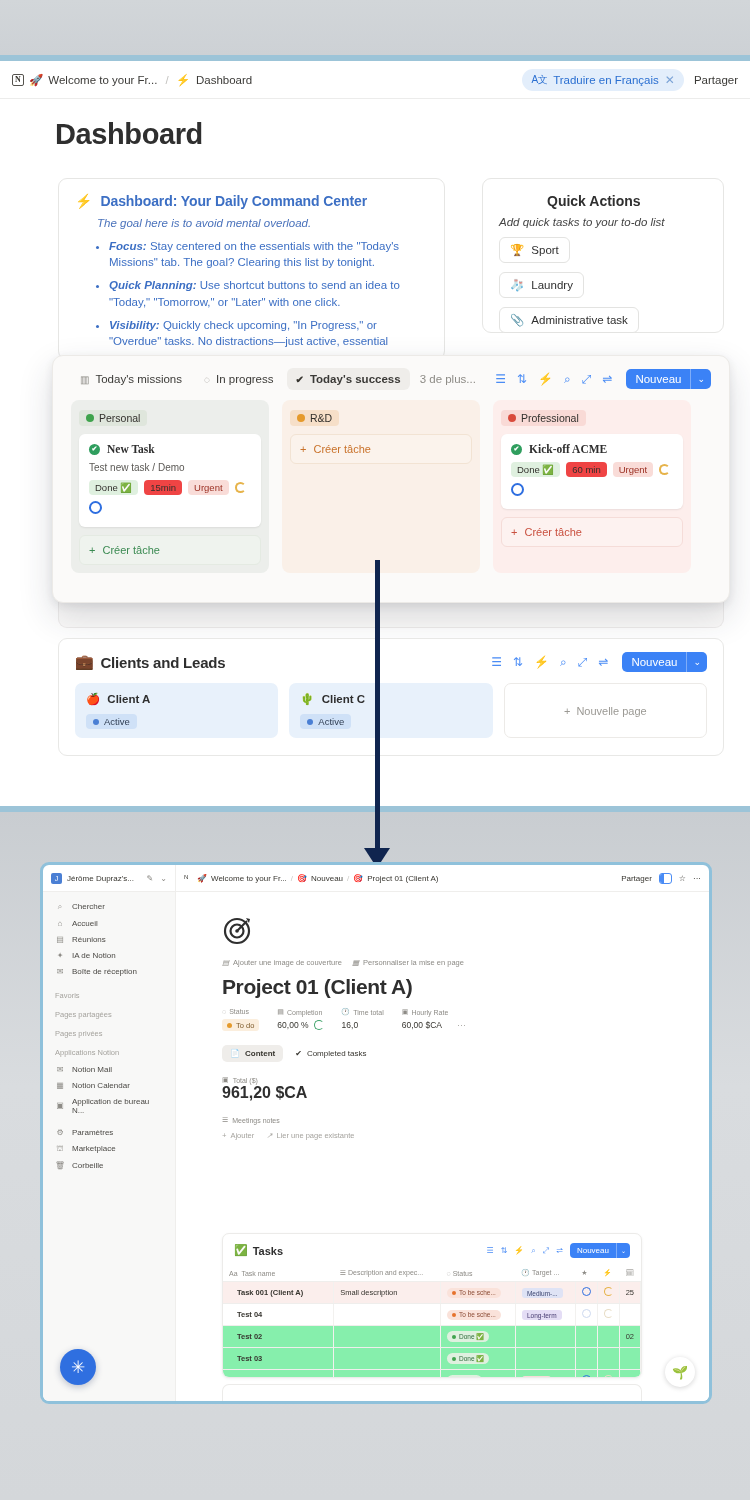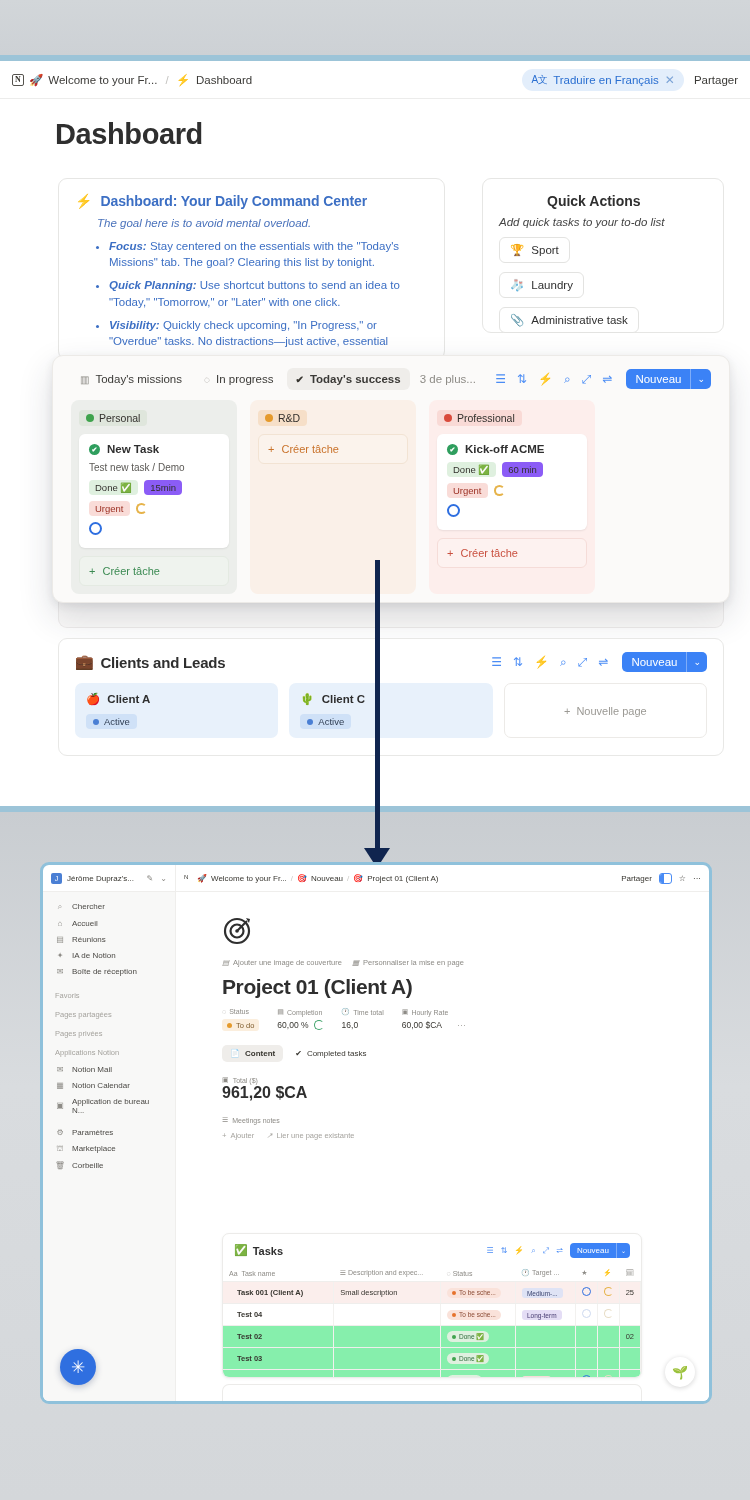--- a/index.html
+++ b/index.html
@@ -77,47 +77,47 @@
   .kmore{font-size:11.5px;color:#8d8b86;margin-left:6px;white-space:nowrap;}
   .ktools{margin-left:auto;display:flex;align-items:center;gap:11px;}
   .ktools .ti{color:#4a8cf5;font-size:12px;display:flex;align-items:center;}
   .nouveau{display:flex;align-items:stretch;background:#3b82f6;border-radius:5px;
     overflow:hidden;margin-left:3px;}
   .nouveau .lbl{color:#fff;font-size:11.5px;padding:4px 9px;}
   .nouveau .cv{color:#fff;font-size:9px;padding:4px 6px;border-left:1px solid rgba(255,255,255,.35);
     display:flex;align-items:center;}
 
   .kcols{display:flex;gap:13px;padding:10px 18px 0 18px;}
-  .kcol{width:166px;border-radius:8px;padding:8px;}
+  .kcol{width:198px;border-radius:8px;padding:8px;}
   .kcol.green{background:#eceeeb;}
   .kcol.orange{background:#faf0e8;}
   .kcol.red{background:#fdeeec;}
   .ktag{display:inline-flex;align-items:center;gap:5px;border-radius:4px;
     padding:2px 7px;font-size:10.5px;color:#32302c;}
   .ktag.green{background:#dfe6dc;}
   .ktag.orange{background:#f6dfc8;}
   .ktag.red{background:#f9dad6;}
   .dot{width:8px;height:8px;border-radius:50%;display:inline-block;}
   .dot.g{background:#3fa34d;}
   .dot.o{background:#e59a2c;}
   .dot.r{background:#d94b3c;}
 
   .kcard{background:#fff;border-radius:6px;padding:9px 10px;margin-top:8px;
     box-shadow:0 1px 2px rgba(15,15,15,.08);}
   .kcard .ttl{display:flex;align-items:center;gap:7px;font-size:11.5px;
-    font-weight:700;color:#2f2f2f;}
+    font-weight:700;color:#2f2f2f;font-family:Liberation Serif, serif;}
   .chk{width:11px;height:11px;border-radius:50%;background:#2f9e5e;color:#fff;
     font-size:7px;display:inline-flex;align-items:center;justify-content:center;
     line-height:1;}
   .kcard .desc{font-size:10px;color:#5b5955;margin-top:7px;}
   .pills{display:flex;align-items:center;gap:6px;margin-top:7px;flex-wrap:wrap;}
   .pill{font-size:9.5px;border-radius:4px;padding:2px 6px;color:#32302c;
     display:inline-flex;align-items:center;gap:4px;}
   .pill.done{background:#dff0df;}
-  .pill.gray{background:#8b5cf6;}
+  .pill.gray{background:#ef4444;}
   .pill.urg{background:#f9dcd8;color:#9b2f22;}
   .ring{width:11px;height:11px;border-radius:50%;border:2px solid #e6b34a;
     border-right-color:transparent;display:inline-block;}
   .ring-blue{width:13px;height:13px;border-radius:50%;border:2px solid #2f6fe0;
     display:inline-block;margin-top:6px;}
   .kadd{display:flex;align-items:center;gap:7px;font-size:11px;padding:8px 9px;
     border-radius:6px;margin-top:8px;}
   .kadd.green{color:#3b8a52;background:#eff3ee;border:1px solid #e4eae2;}
   .kadd.orange{color:#c9722a;background:#fbf3ec;border:1px solid #f2e3d3;}
   .kadd.red{color:#c9503f;background:#fdf2f0;border:1px solid #f5dcd8;}

